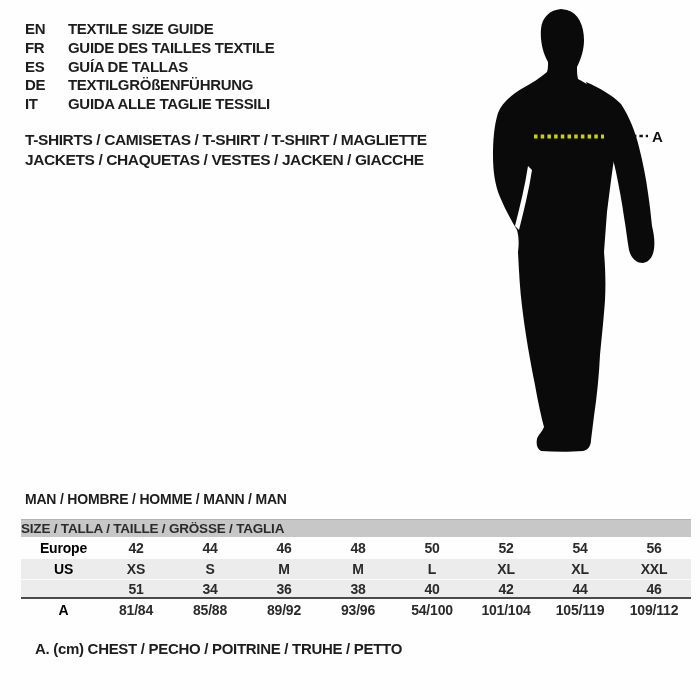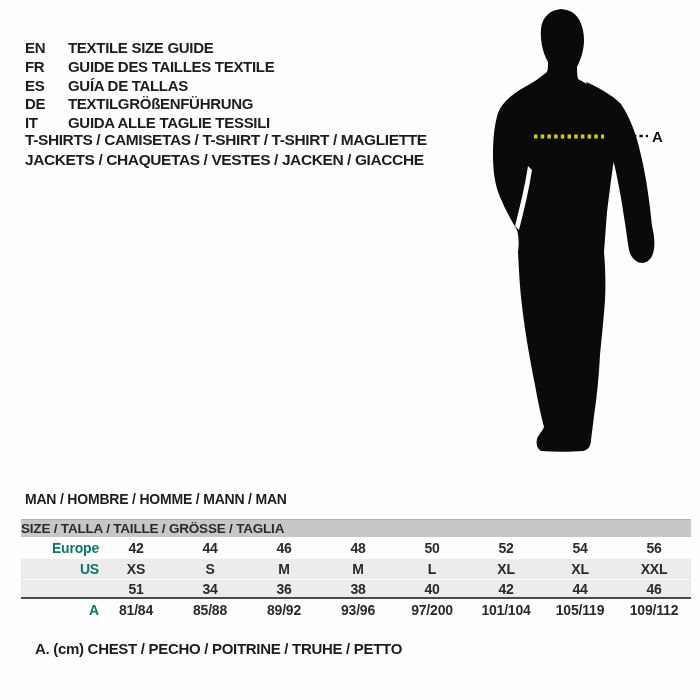--- a/index.html
+++ b/index.html
@@ -1,21 +1,21 @@
 <!DOCTYPE html>
 <html><head>
 <meta charset="utf-8">
 <style>
   html,body{margin:0;padding:0;background:#ffffff;}
   .page{
     position:relative;width:700px;height:700px;background:#fefefe;overflow:hidden;
     font-family:"Liberation Sans","DejaVu Sans",sans-serif;color:#1d1d1d;
   }
   
-  .lang-list{position:absolute;left:25px;top:20px;margin-top:19px;}
+  .lang-list{position:absolute;left:25px;top:20px;}
   .lang-row{display:flex;line-height:18.8px;font-size:15px;font-weight:700;letter-spacing:-0.3px;}
   .lang-code{width:43px;flex:0 0 43px;}
   
   .garments{position:absolute;left:25px;top:130px;}
   .garment-line{font-size:15.5px;font-weight:700;line-height:20px;letter-spacing:-0.4px;white-space:nowrap;}
   
   .figure{position:absolute;left:440px;top:0;}
   .fig-black{fill:#0a0a0a;}
   .fig-white{fill:#fefefe;}
   .measure-label{font-family:"Liberation Sans","DejaVu Sans",sans-serif;font-size:15px;font-weight:700;fill:#111;}
@@ -23,21 +23,21 @@
   .section-title{position:absolute;left:25px;top:491px;margin:0;font-size:14px;font-weight:700;letter-spacing:-0.2px;white-space:nowrap;}
   
   .size-table{position:absolute;left:21px;top:519px;width:670px;border-collapse:collapse;table-layout:fixed;}
   .size-table col.label-col{width:78px;}
   .size-table th,.size-table td{padding:0;font-weight:600;vertical-align:middle;}
   .size-table thead th{
     background:#c6c7c6;height:17px;text-align:left;
     font-size:13.5px;color:#2b2b2b;letter-spacing:-0.2px;border-top:1px solid #b2b3b2;
   }
   .size-table td{font-size:14px;color:#2a2a2a;text-align:center;letter-spacing:-0.2px;}
-  .size-table td.row-label{text-align:right;padding-left:7px;color:#0f766e;}
+  .size-table td.row-label{text-align:center;padding-left:7px;color:#000000;}
   tr.row-europe td{height:22px;}
   tr.row-us td{height:20px;background:#ececec;}
   tr.row-numeric td{height:17px;background:#ececec;border-top:1px solid #fafafa;}
   tr.row-a td{height:22px;border-top:2px solid #4a4a4a;}
   
   .footnote{position:absolute;left:35px;top:640px;font-size:15px;font-weight:700;letter-spacing:-0.3px;white-space:nowrap;}
 </style>
 </head>
 <body>
 
@@ -185,21 +185,21 @@
           <td>42</td>
           <td>44</td>
           <td>46</td>
         </tr>
         <tr class="row-a">
           <td class="row-label">A</td>
           <td>81/84</td>
           <td>85/88</td>
           <td>89/92</td>
           <td>93/96</td>
-          <td>97/200</td>
+          <td>54/100</td>
           <td>101/104</td>
           <td>105/119</td>
           <td>109/112</td>
         </tr>
       </tbody>
   </table>
 
   <div class="footnote">A. (cm) CHEST / PECHO / POITRINE / TRUHE / PETTO</div>
 </div>
 

